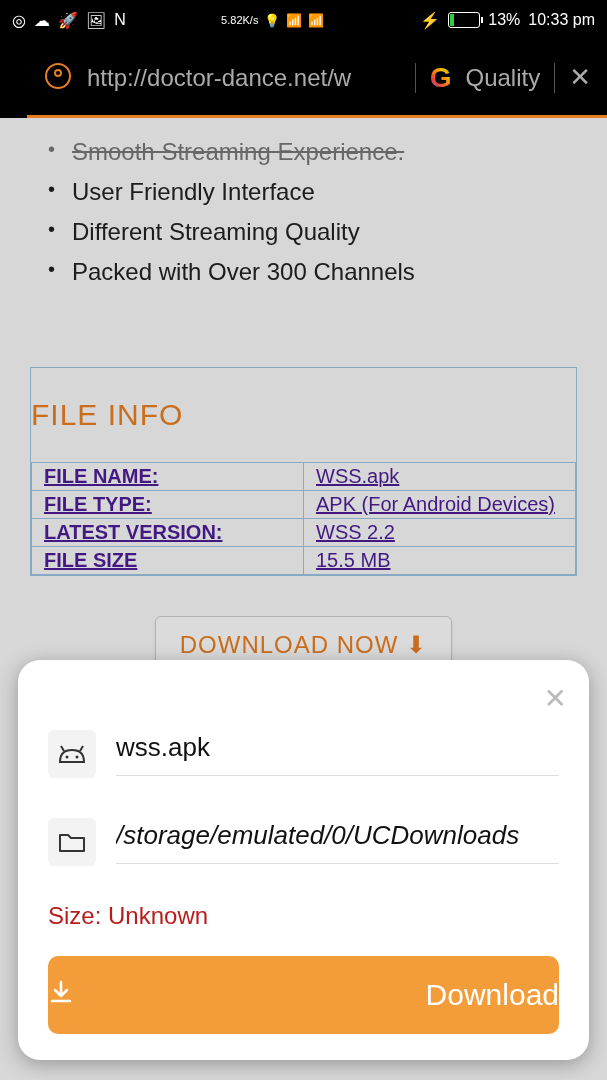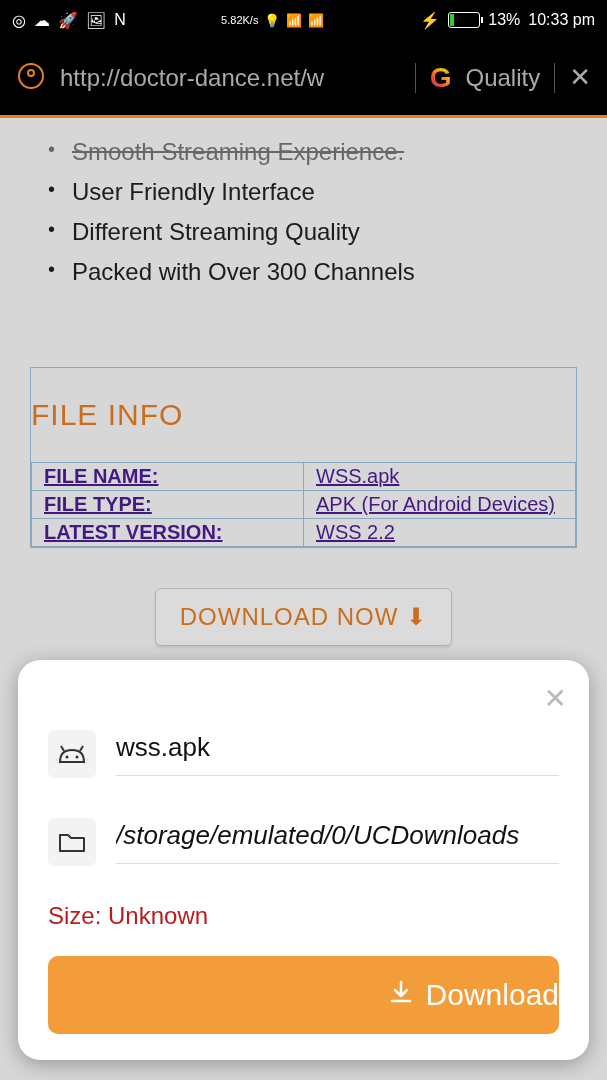--- a/index.html
+++ b/index.html
@@ -49,20 +49,21 @@
       font-size: 11px;
     }
     .browser-bar {
       height: 78px;
       background: #000;
       display: flex;
       align-items: center;
       padding: 0 16px;
       gap: 14px;
       border-bottom: 3px solid #e67e22;
+      margin-left: 27px;
     }
     .browser-bar .url-text {
       color: #aaa;
       font-size: 24px;
       flex: 1;
       white-space: nowrap;
       overflow: hidden;
     }
     .browser-bar .search-text {
       color: #aaa;
@@ -199,21 +200,21 @@
     .dialog-download-btn {
       margin-top: 26px;
       background: #f39c3a;
       color: #fff;
       font-size: 30px;
       border-radius: 10px;
       padding: 22px 0;
       text-align: center;
       display: flex;
       align-items: center;
-      justify-content: flex-end;
+      justify-content: space-between;
       gap: 12px;
     }
     .battery {
       width: 32px;
       height: 16px;
       border: 1.5px solid #fff;
       border-radius: 3px;
       position: relative;
       display: inline-block;
     }
@@ -305,20 +306,24 @@
         <td>WSS.apk</td>
       </tr>
       <tr>
         <td>FILE TYPE:</td>
         <td>APK (For Android Devices)</td>
       </tr>
       <tr>
         <td>LATEST VERSION:</td>
         <td>WSS 2.2</td>
       </tr>
+      <tr>
+        <td>FILE SIZE</td>
+        <td>15.5 MB</td>
+      </tr>
     </tbody>
       </table>
   </div>
 
   <button class="download-btn">
     <span>DOWNLOAD NOW</span>
     <span>⬇</span>
   </button>
 </div>
 

